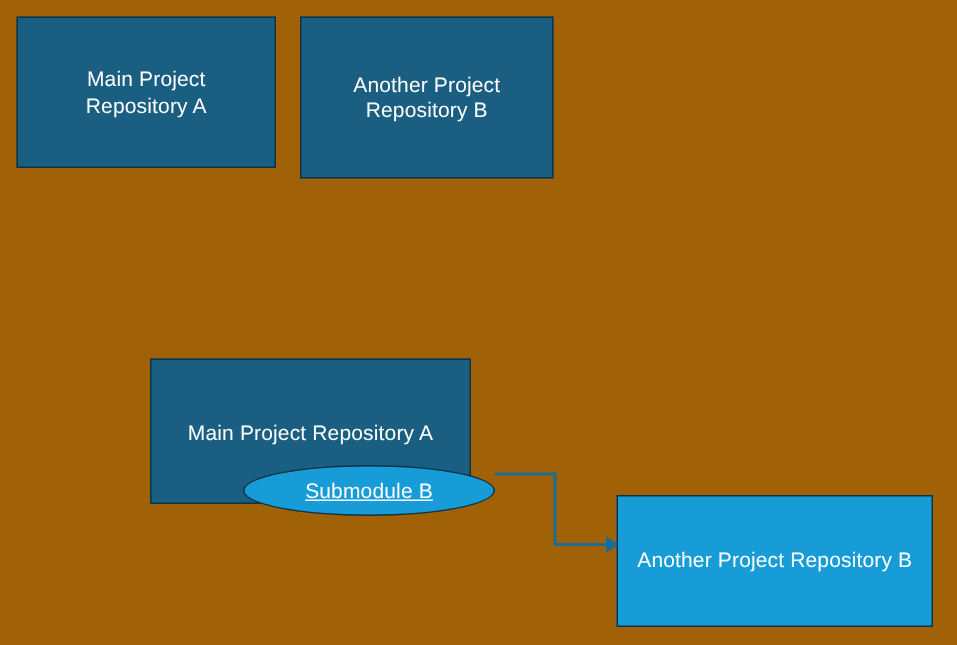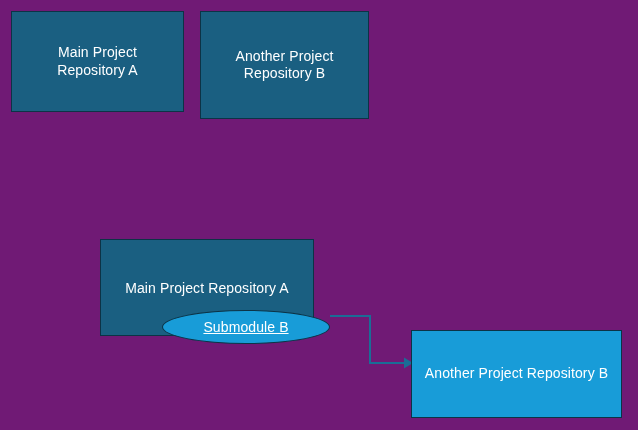--- a/index.html
+++ b/index.html
@@ -7,21 +7,21 @@
     padding: 0;
     background: #ffffff;
   }
   body {
     font-family: "Liberation Sans", sans-serif;
   }
   #canvas {
     position: relative;
     width: 638px;
     height: 430px;
-    background: #701a75;
+    background: #a16207;
     overflow: hidden;
   }
   .node {
     position: absolute;
     box-sizing: border-box;
     display: flex;
     align-items: center;
     justify-content: center;
     text-align: center;
     color: #ffffff;

